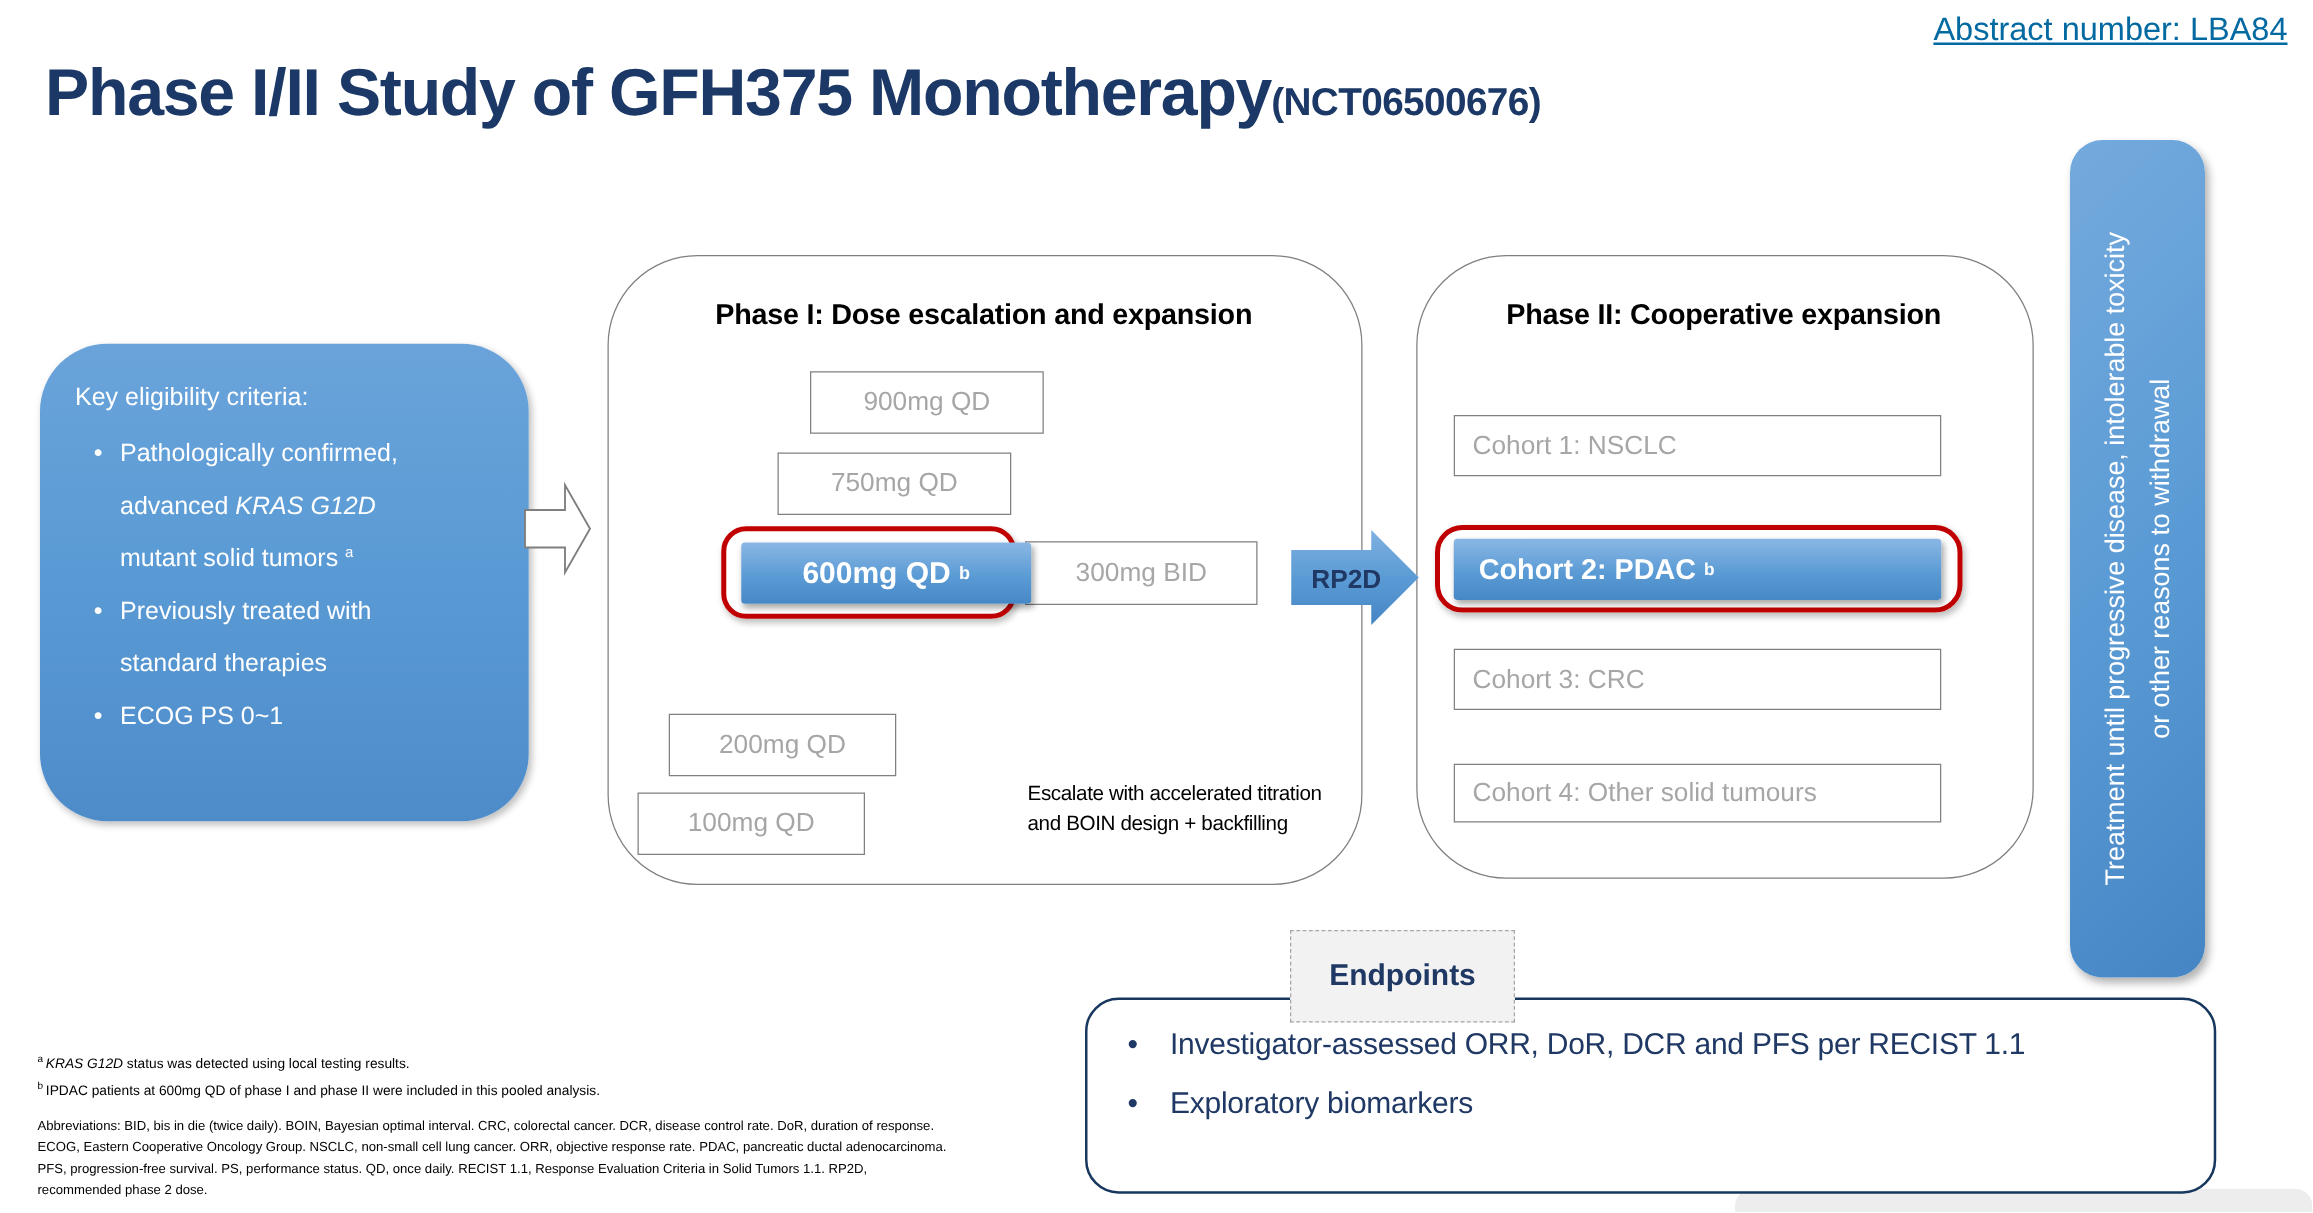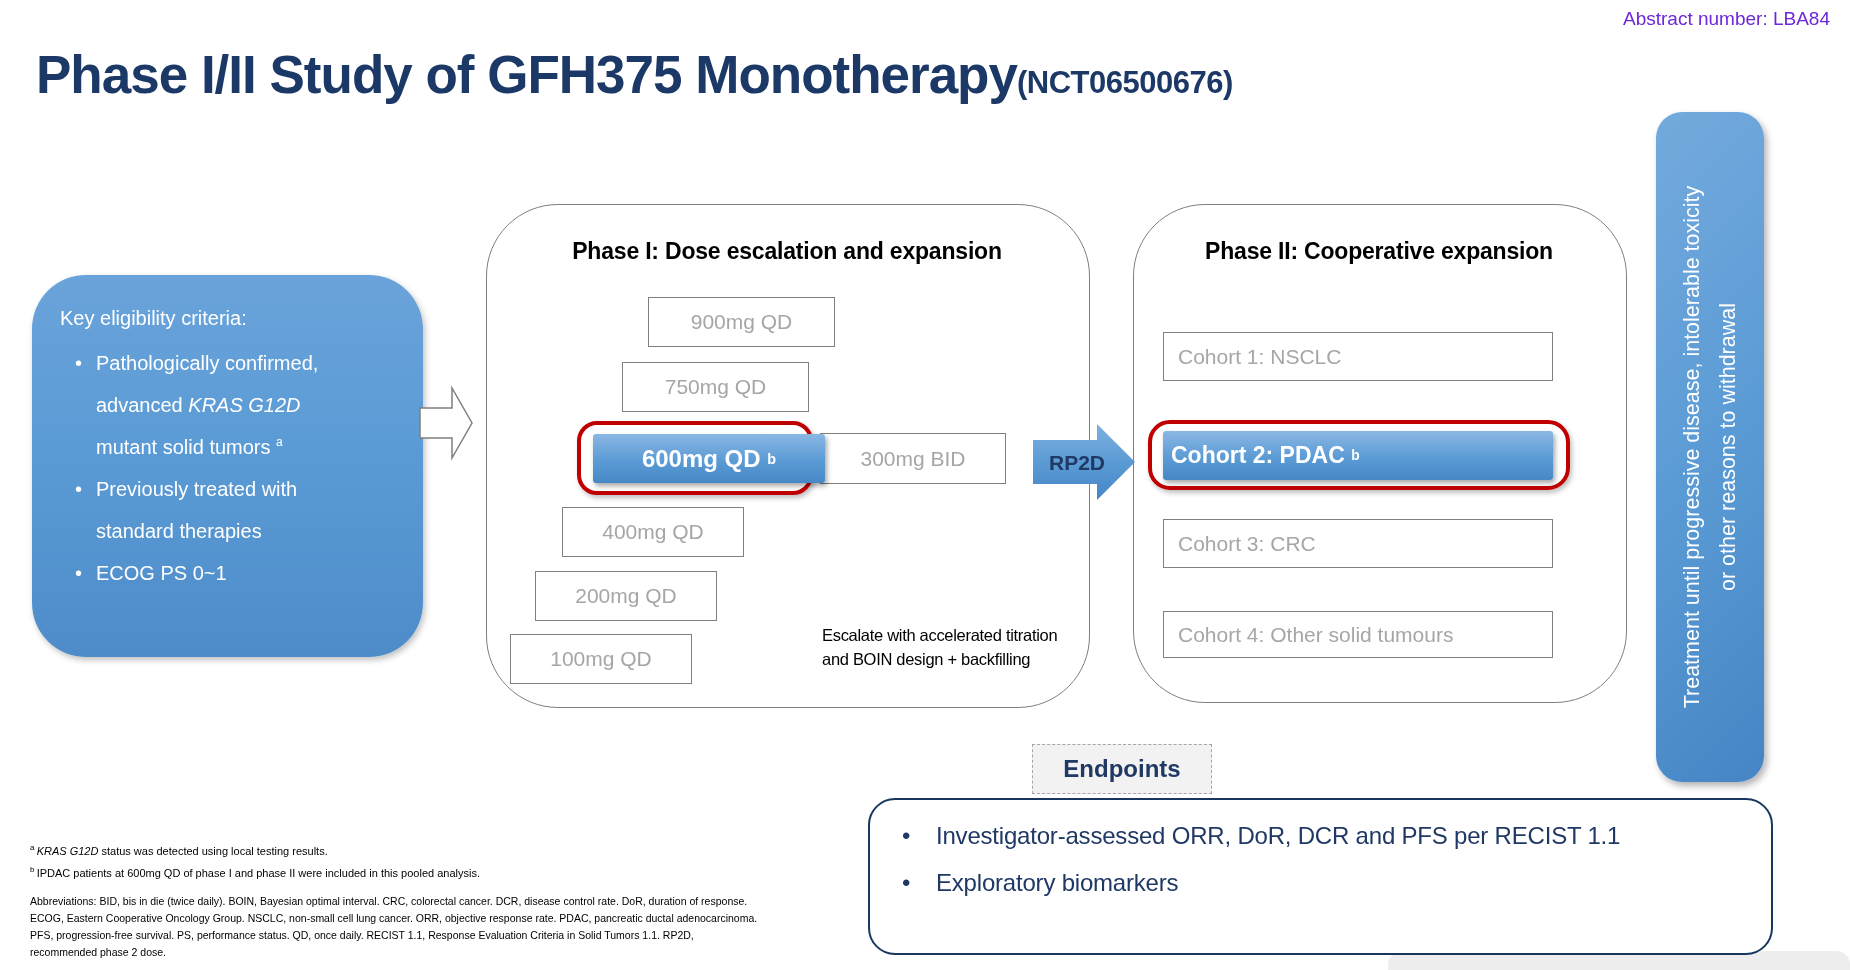--- a/index.html
+++ b/index.html
@@ -3,21 +3,21 @@
 <meta charset="utf-8">
 <style>
   html,body { margin:0; padding:0; background:#fff; }
   .slide {
     position:relative; width:1850px; height:970px; background:#ffffff;
     font-family:"Liberation Sans", sans-serif; overflow:hidden;
   }
   .abs { position:absolute; }
 
   
-  .abstract { top:8px; right:20px; font-size:19px; color:#6d28d9; }
+  .abstract { top:8px; right:20px; font-size:26px; color:#0369a1;text-decoration:underline; }
   .title-row { top:44px; left:36px; white-space:nowrap; color:#1b3866; font-weight:bold; }
   .title-main { font-size:53px; letter-spacing:-1px; }
   .title-nct  { font-size:31px; letter-spacing:-0.5px; }
 
   
   .elig-box {
     left:32px; top:275px; width:391px; height:382px;
     background:linear-gradient(180deg,#6aa3da 0%, #5b9bd5 45%, #4d8cc9 100%);
     border-radius:54px; color:#ffffff; box-shadow:2px 3px 6px rgba(0,0,0,0.25);
   }
@@ -63,21 +63,21 @@
     transform:rotate(-90deg); color:#ffffff; font-size:21.5px; line-height:36px;
     text-align:center; z-index:2;
   }
 
   
   .ep-container {
     left:868px; top:798px; width:905px; height:157px; background:#ffffff;
     border:2.5px solid #17375e; border-radius:27px; box-sizing:border-box; z-index:1;
   }
   .ep-label {
-    left:1032px; top:744px; width:180px; height:50px; background:#f2f2f2;
+    left:1032px; top:744px; width:180px; height:74px; background:#f2f2f2;
     border:1.6px dashed #a6a6a6; color:#1f3864; font-weight:bold; font-size:24px;
     display:flex; align-items:center; justify-content:center; z-index:3; box-sizing:border-box;
   }
   .ep-list { left:902px; top:812px; width:860px; z-index:2; color:#1f3864; font-size:24px; }
   .ep-item { display:flex; height:47px; align-items:center; letter-spacing:-0.2px; }
   .ep-item .dot { width:34px; text-align:left; flex:none; }
   .ep-item .dot::before { content:"•"; }
 
   
   .fn { color:#000; font-size:11px; white-space:nowrap; }
@@ -137,21 +137,20 @@
 
   <div class="abs gbox" style="left:648px; top:297px; width:185px; height:48px;text-align:center;">900mg QD</div>
   <div class="abs gbox" style="left:622px; top:362px; width:185px; height:48px;">750mg QD</div>
 
   <div class="abs red-outline" style="left:577px; top:421px; width:228px; height:66px; border-radius:20px;"></div>
   <div class="abs bluebox" style="left:593px; top:434px; width:232px; height:49px; font-size:24px;">
     <span>600mg QD</span>&nbsp;<sup class="s">b</sup>
   </div>
 
   <div class="abs gbox" style="left:820px; top:433px; width:184px; height:49px;">300mg BID</div>
-  <div class="abs gbox" style="left:562px; top:507px; width:180px; height:48px;">400mg QD</div>
   <div class="abs gbox" style="left:535px; top:571px; width:180px; height:48px;">200mg QD</div>
   <div class="abs gbox" style="left:510px; top:634px; width:180px; height:48px;">100mg QD</div>
 
   <div class="abs note" style="left:822px; top:623px;">
     <div>Escalate with accelerated titration</div>
     <div>and BOIN design + backfilling</div>
   </div>
 
   <svg class="abs" style="left:1028px; top:415px; z-index:5;" width="112" height="94">
     <defs>
@@ -164,21 +163,21 @@
     <polygon points="5,25 69,25 69,9 107,47 69,85 69,69 5,69" fill="url(#bgrad)"></polygon>
     <text x="49" y="55" text-anchor="middle" font-size="21" font-weight="bold" fill="#1f3864">RP2D</text>
   </svg>
 
   <div class="abs phase-box p2-box"></div>
   <div class="abs phase-title" style="left:1133px; top:238px; width:492px;">Phase II: Cooperative expansion</div>
 
   <div class="abs gbox cbox" style="left:1163px; top:332px; width:390px; height:49px;">Cohort 1: NSCLC</div>
 
   <div class="abs red-outline" style="left:1148px; top:420px; width:414px; height:62px; border-radius:22px;"></div>
-  <div class="abs bluebox" style="left:1163px; top:431px; width:390px; height:49px; font-size:23px; justify-content:flex-start; padding-left:8px; box-sizing:border-box;">
+  <div class="abs bluebox" style="left:1163px; top:431px; width:390px; height:49px; font-size:23px; justify-content:flex-start; padding-left:20px; box-sizing:border-box;">
     <span>Cohort 2: PDAC</span>&nbsp;<sup class="s">b</sup>
   </div>
 
   <div class="abs gbox cbox" style="left:1163px; top:519px; width:390px; height:49px;">Cohort 3: CRC</div>
   <div class="abs gbox cbox" style="left:1163px; top:611px; width:390px; height:47px;">Cohort 4: Other solid tumours</div>
 
   <div class="abs vbar"></div>
   <div class="abs vbar-text">
     <div>Treatment until progressive disease, intolerable toxicity</div>
     <div>or other reasons to withdrawal</div>

